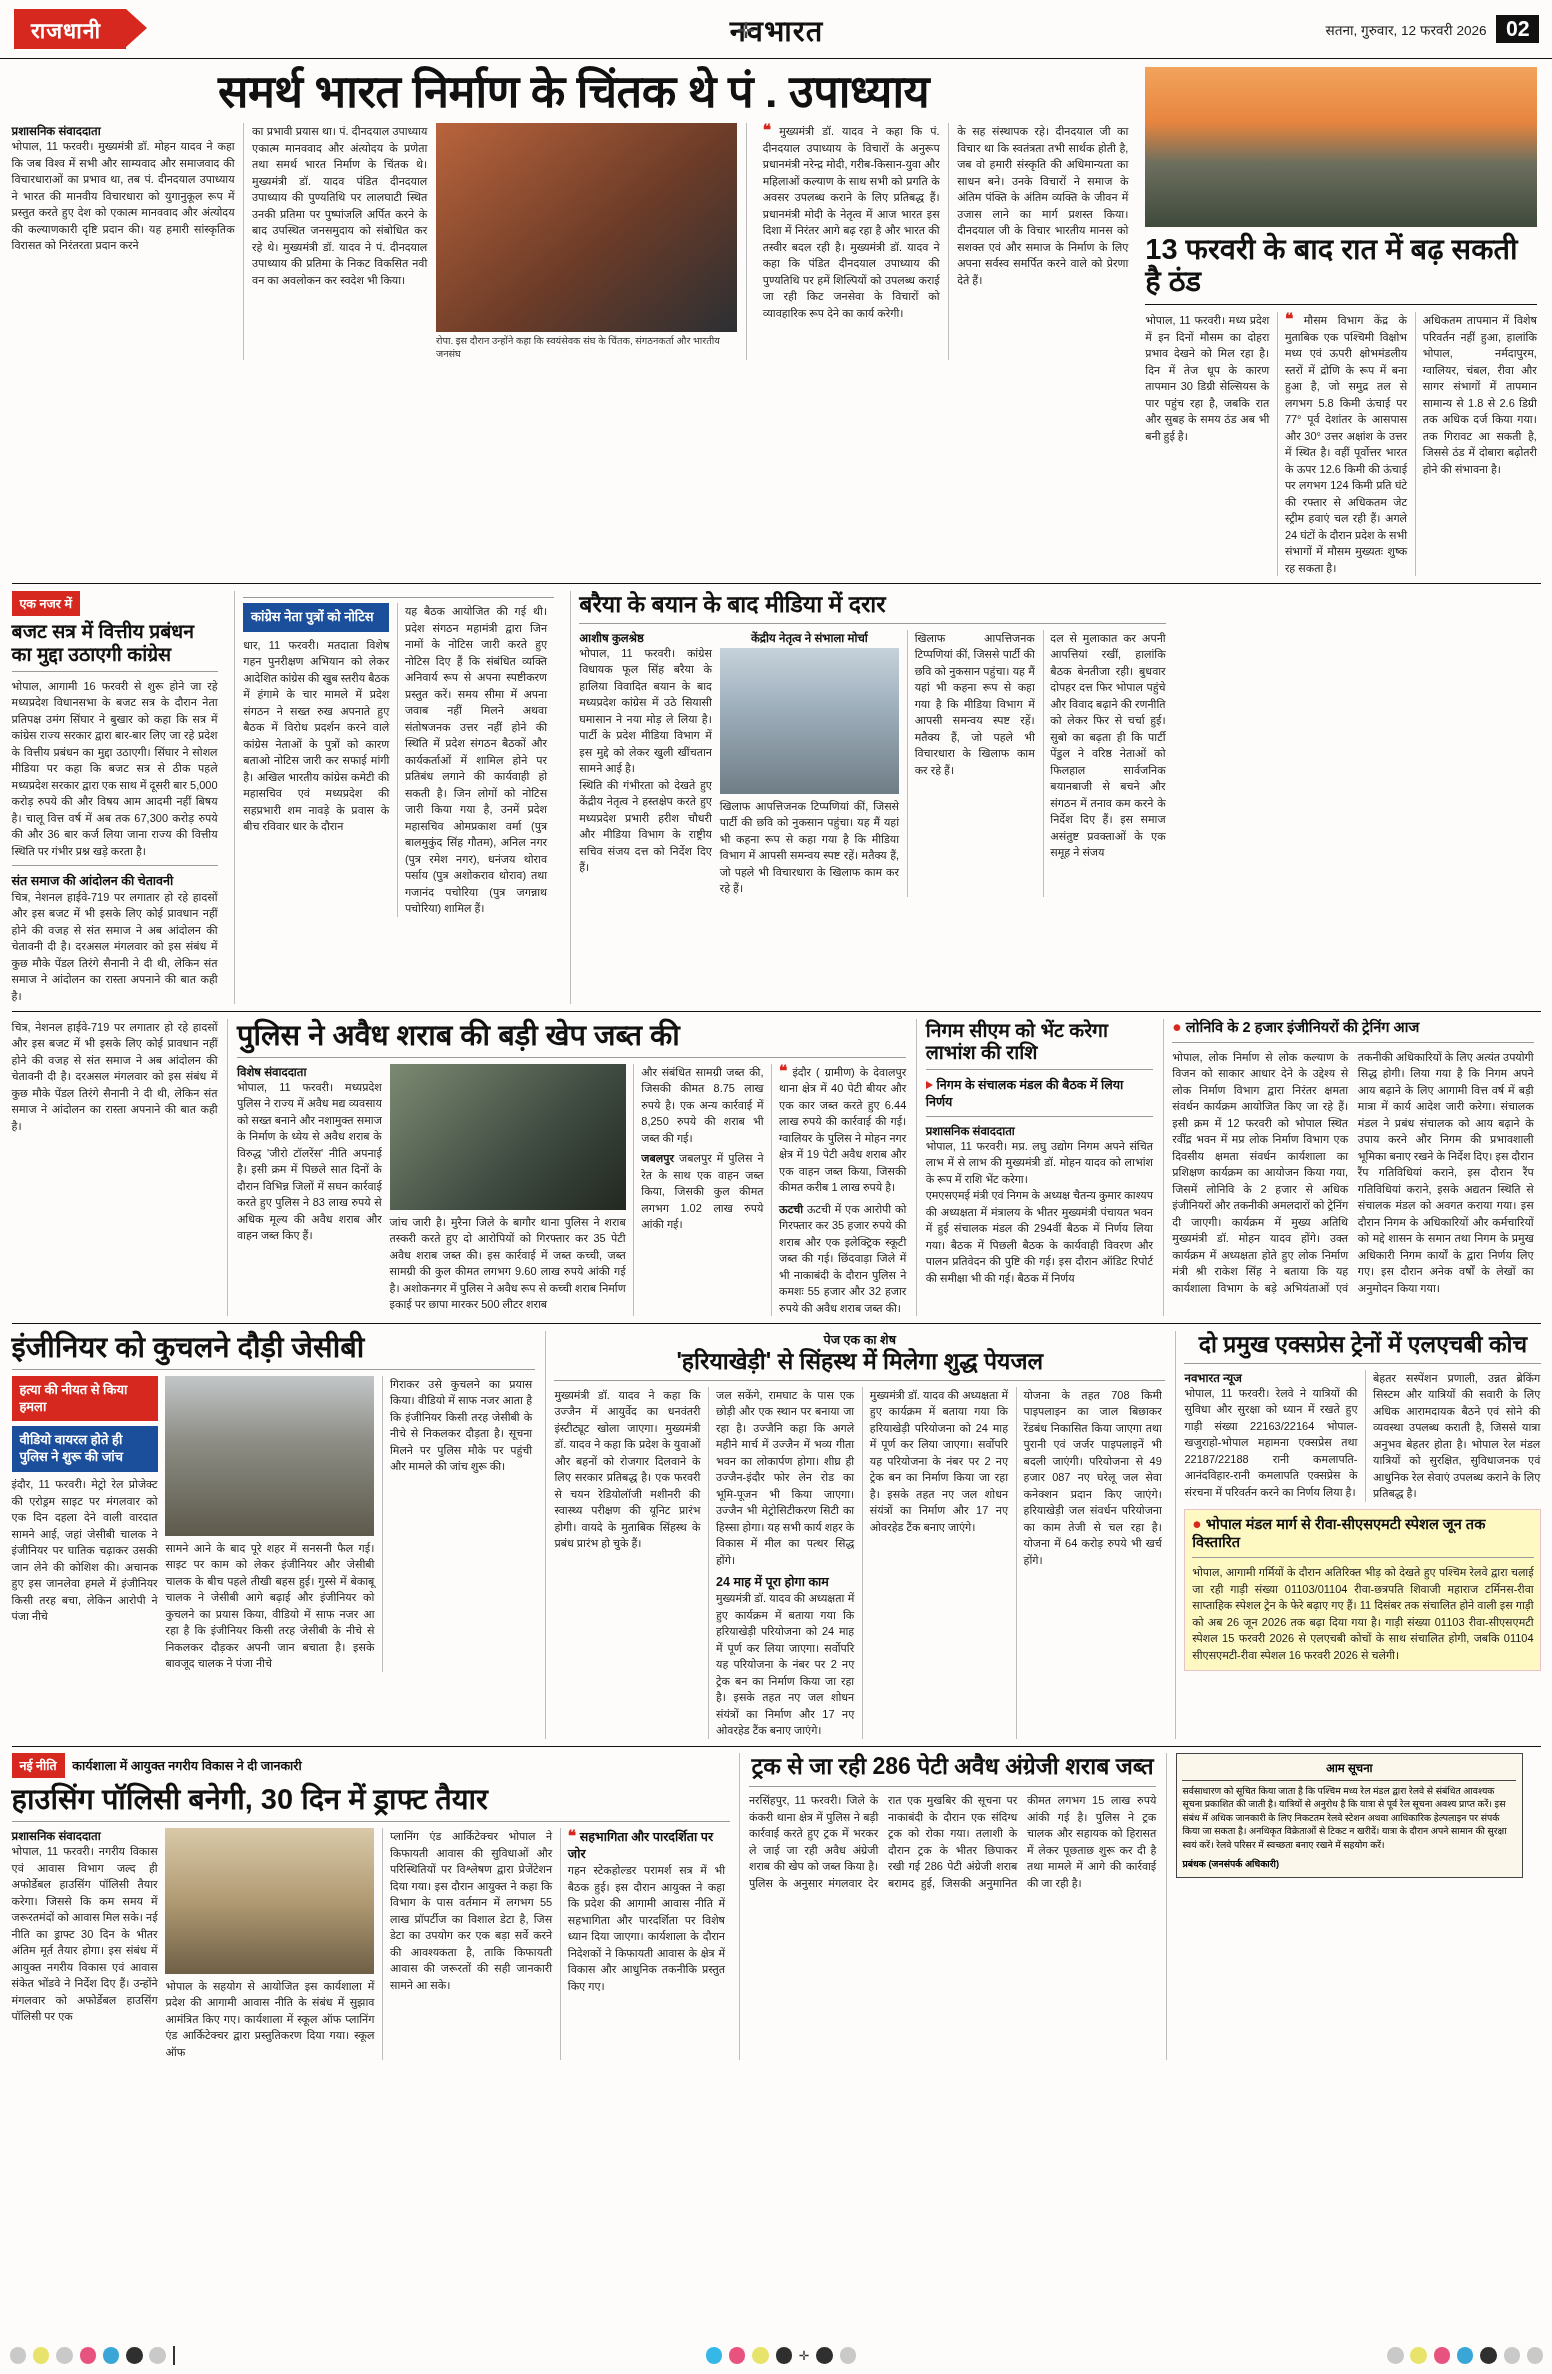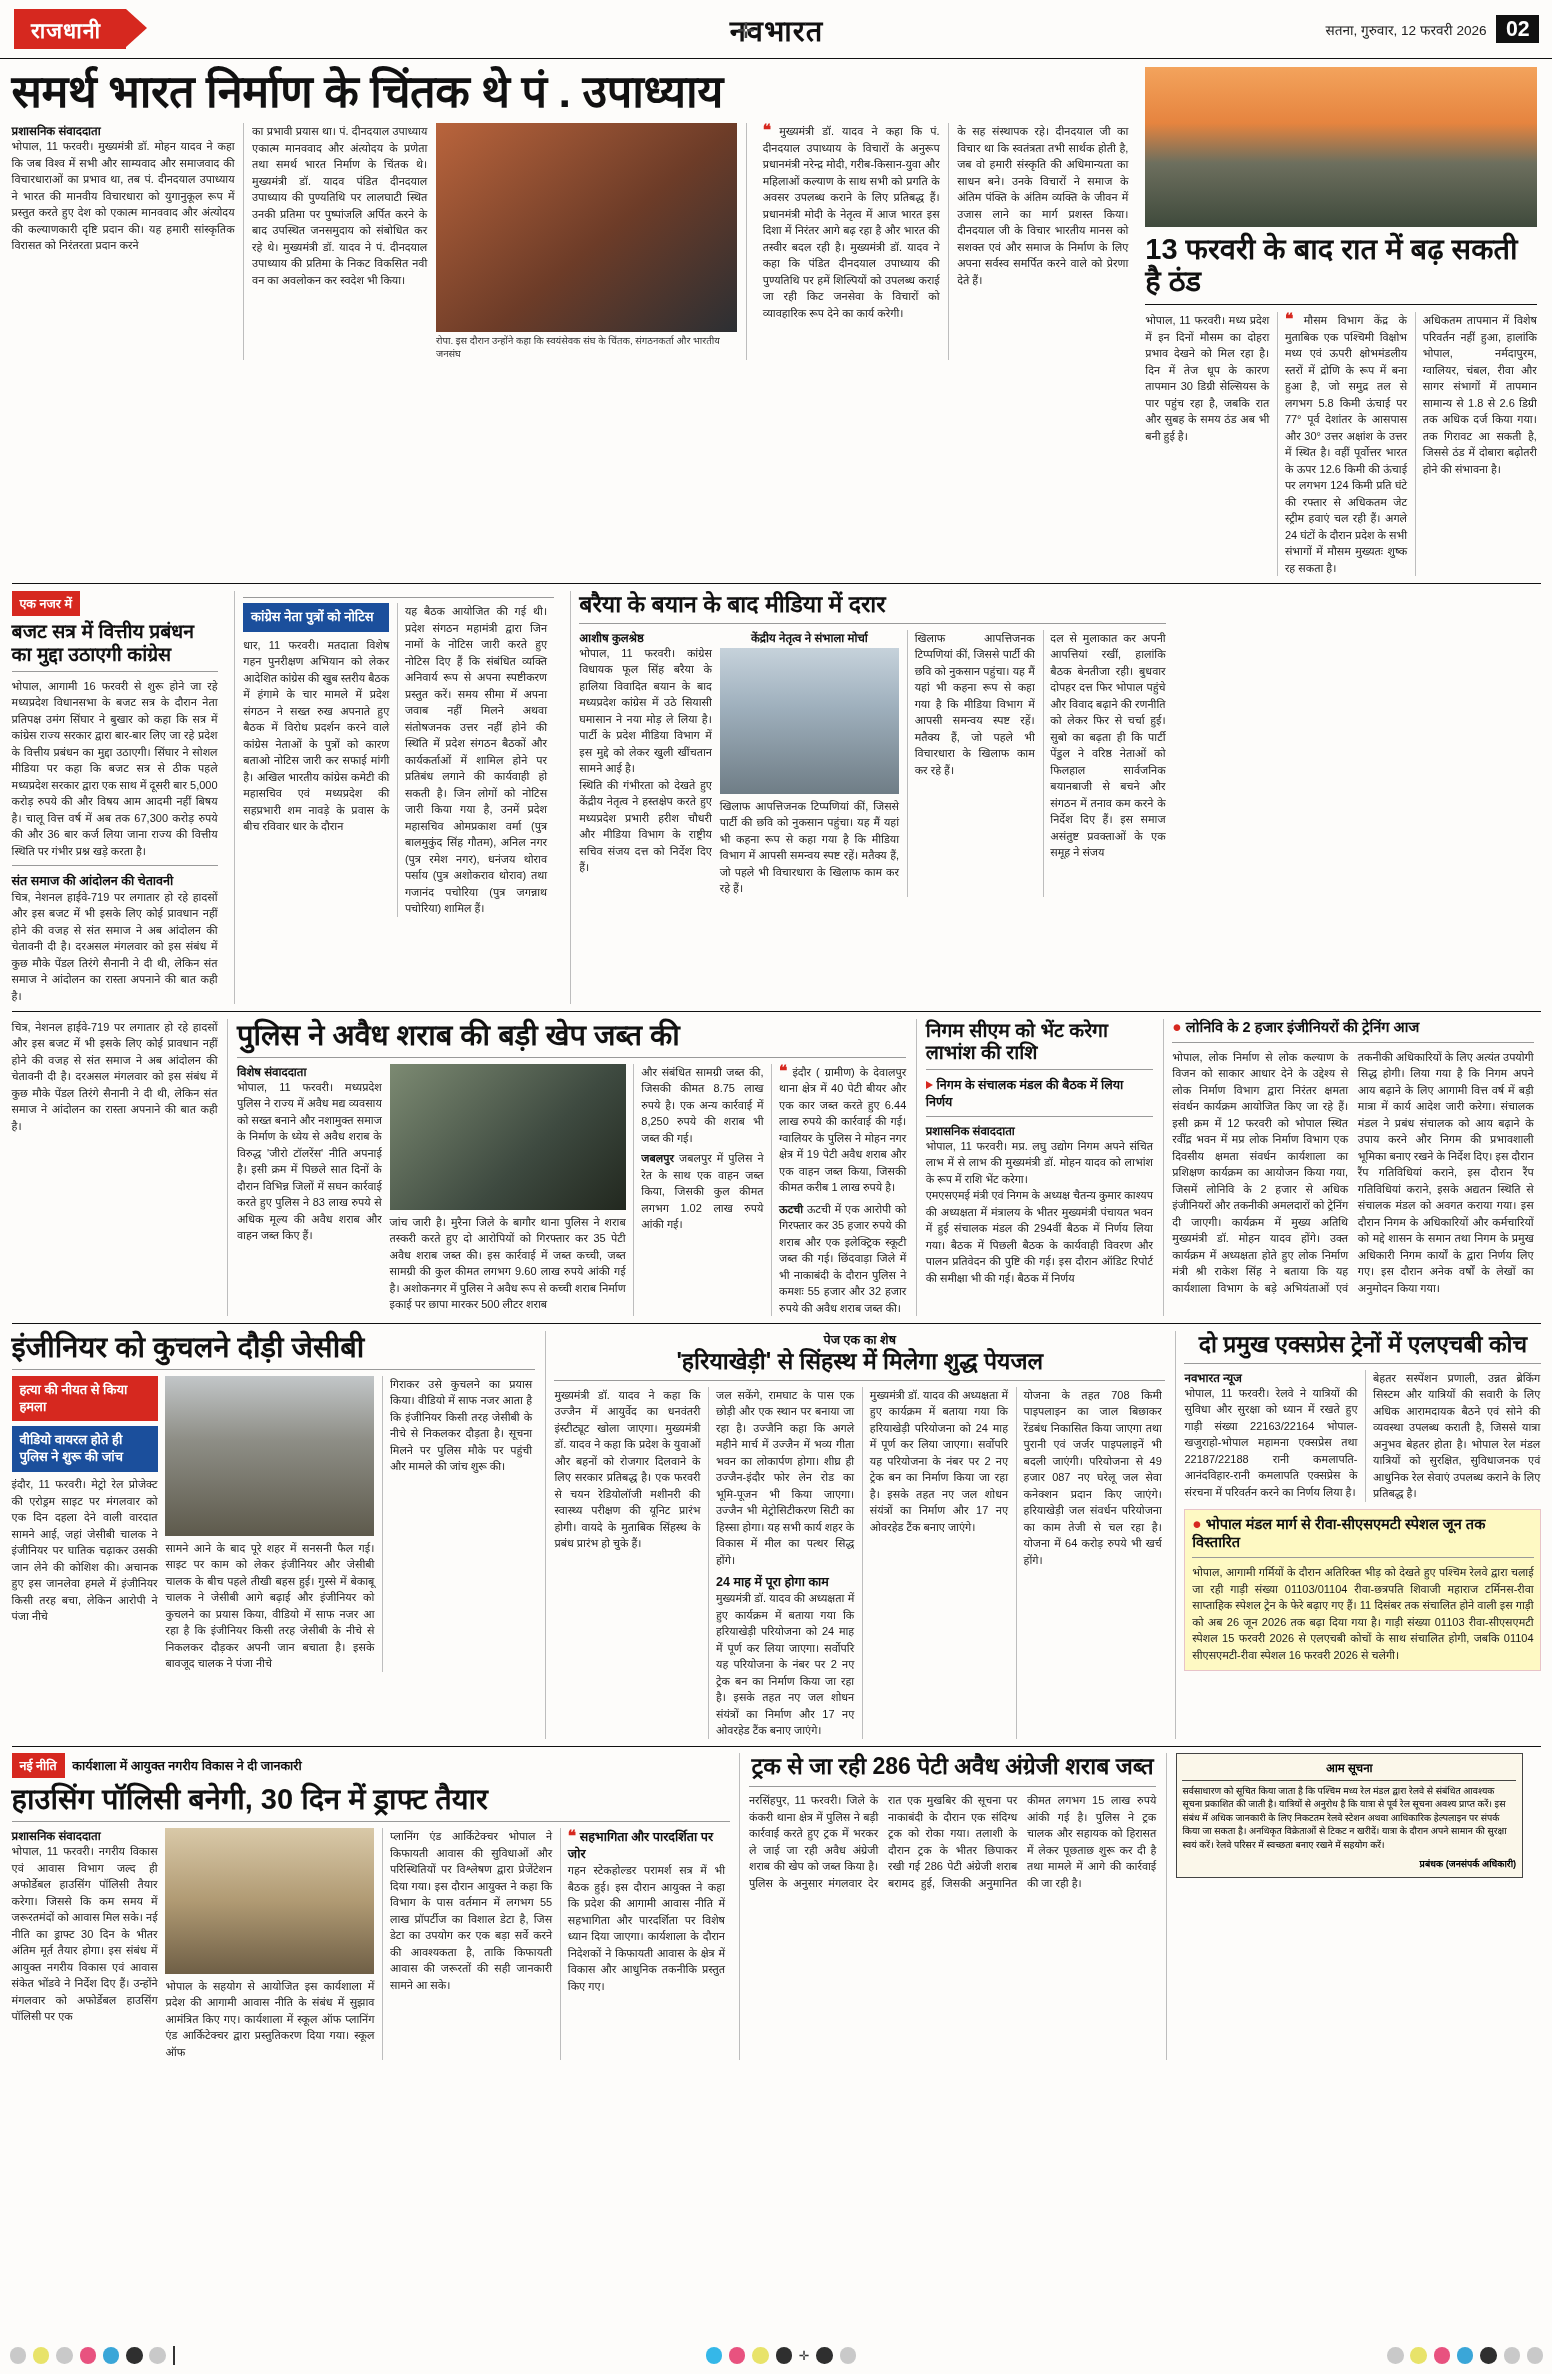--- a/index.html
+++ b/index.html
@@ -8,21 +8,21 @@
   .masthead{height:58px;display:flex;align-items:center;border-bottom:1.9px solid #111;position:relative;padding:0 13.6px;}
   .mast-tag{background:#d6281f;color:#fff;font-weight:bold;font-size:21.3px;padding:5.8px 25px 5.8px 17.5px;letter-spacing:1px;position:relative;}
   .mast-tag:after{content:"";position:absolute;right:-21.3px;top:0;border-left:21.3px solid #d6281f;border-top:19.4px solid transparent;border-bottom:19.4px solid transparent;}
   .mast-title{position:absolute;left:0;right:0;text-align:center;font-size:29px;font-weight:bold;color:#111;letter-spacing:1px;}
   .mast-right{margin-left:auto;display:flex;align-items:center;gap:9.7px;font-size:13.6px;color:#222;z-index:2;}
   .pagenum{background:#111;color:#fff;font-weight:bold;font-size:21.3px;padding:1.9px 9.7px;}
   .plus{position:absolute;left:737px;top:17.5px;color:#444;font-size:21.3px;}
   .sheet{padding:7.8px 11.6px 0 11.6px;}
   .row{display:flex;}
   .col{box-sizing:border-box;}
-  .hl1{font-size:45px;font-weight:bold;line-height:1.1;color:#111;letter-spacing:-0.5px;}
+  .hl1{font-size:45px;font-weight:bold;line-height:1.1;color:#111;letter-spacing:-0.5px;text-align:center;}
   .sub1{font-size:18.4px;font-weight:bold;color:#111;border-top:1px solid #222;border-bottom:1px solid #222;padding:4.9px 0;margin-top:5.8px;}
   .body-txt{font-size:11px;line-height:1.5;color:#1a1a1a;text-align:justify;}
   .dek{font-weight:bold;font-size:11.6px;color:#111;}
   .photo{background:linear-gradient(160deg,#8a99a8,#51606f);position:relative;overflow:hidden;}
   .photo.sky{background:linear-gradient(to bottom,#f3a35c 0%,#e6843f 35%,#6d6f5e 60%,#3f4a3c 100%);}
   .photo.crowd{background:linear-gradient(140deg,#b9643c,#6d3c28 55%,#2c2f33);}
   .photo.bldg{background:linear-gradient(to bottom,#c6d2db 0%,#9fb0bd 40%,#6f7d86 100%);}
   .photo.men{background:linear-gradient(135deg,#7c8a72,#3e4a40 60%,#22281f);}
   .photo.dig{background:linear-gradient(to bottom,#c2c6c8 0%,#8e8e86 40%,#5e5a4c 100%);}
   .photo.room{background:linear-gradient(to bottom,#d9c9a8 0%,#b09a73 50%,#6f5f46 100%);}
@@ -305,21 +305,21 @@
       <div class="col vline" style="width:417px;padding-left:8.7px;">
         <div class="hl3" style="text-align:center;">ट्रक से जा रही 286 पेटी अवैध अंग्रेजी शराब जब्त</div>
         <div class="rule"></div>
         <div class="three body-txt">नरसिंहपुर, 11 फरवरी। जिले के कंकरी थाना क्षेत्र में पुलिस ने बड़ी कार्रवाई करते हुए ट्रक में भरकर ले जाई जा रही अवैध अंग्रेजी शराब की खेप को जब्त किया है। पुलिस के अनुसार मंगलवार देर रात एक मुखबिर की सूचना पर नाकाबंदी के दौरान एक संदिग्ध ट्रक को रोका गया। तलाशी के दौरान ट्रक के भीतर छिपाकर रखी गई 286 पेटी अंग्रेजी शराब बरामद हुई, जिसकी अनुमानित कीमत लगभग 15 लाख रुपये आंकी गई है। पुलिस ने ट्रक चालक और सहायक को हिरासत में लेकर पूछताछ शुरू कर दी है तथा मामले में आगे की कार्रवाई की जा रही है।</div>
       </div>
 
       <div class="col vline" style="width:357px;padding-left:8.7px;">
         <div class="notice yellowish">
           <div class="noticehd">आम सूचना</div>
           <div>सर्वसाधारण को सूचित किया जाता है कि पश्चिम मध्य रेल मंडल द्वारा रेलवे से संबंधित आवश्यक सूचना प्रकाशित की जाती है। यात्रियों से अनुरोध है कि यात्रा से पूर्व रेल सूचना अवश्य प्राप्त करें। इस संबंध में अधिक जानकारी के लिए निकटतम रेलवे स्टेशन अथवा आधिकारिक हेल्पलाइन पर संपर्क किया जा सकता है। अनधिकृत विक्रेताओं से टिकट न खरीदें। यात्रा के दौरान अपने सामान की सुरक्षा स्वयं करें। रेलवे परिसर में स्वच्छता बनाए रखने में सहयोग करें।</div>
-          <div style="text-align:right;margin-top:5.8px;font-weight:bold;">प्रबंधक (जनसंपर्क अधिकारी)</div>
+          <div style="text-align:left;margin-top:5.8px;font-weight:bold;">प्रबंधक (जनसंपर्क अधिकारी)</div>
         </div>
       </div>
     </div>
 
   </div>
 
   <div class="bottombar">
     <div class="colorstrip">
       <span class="dot" style="background:#c9c9c9"></span>
       <span class="dot" style="background:#e8e36a"></span>

